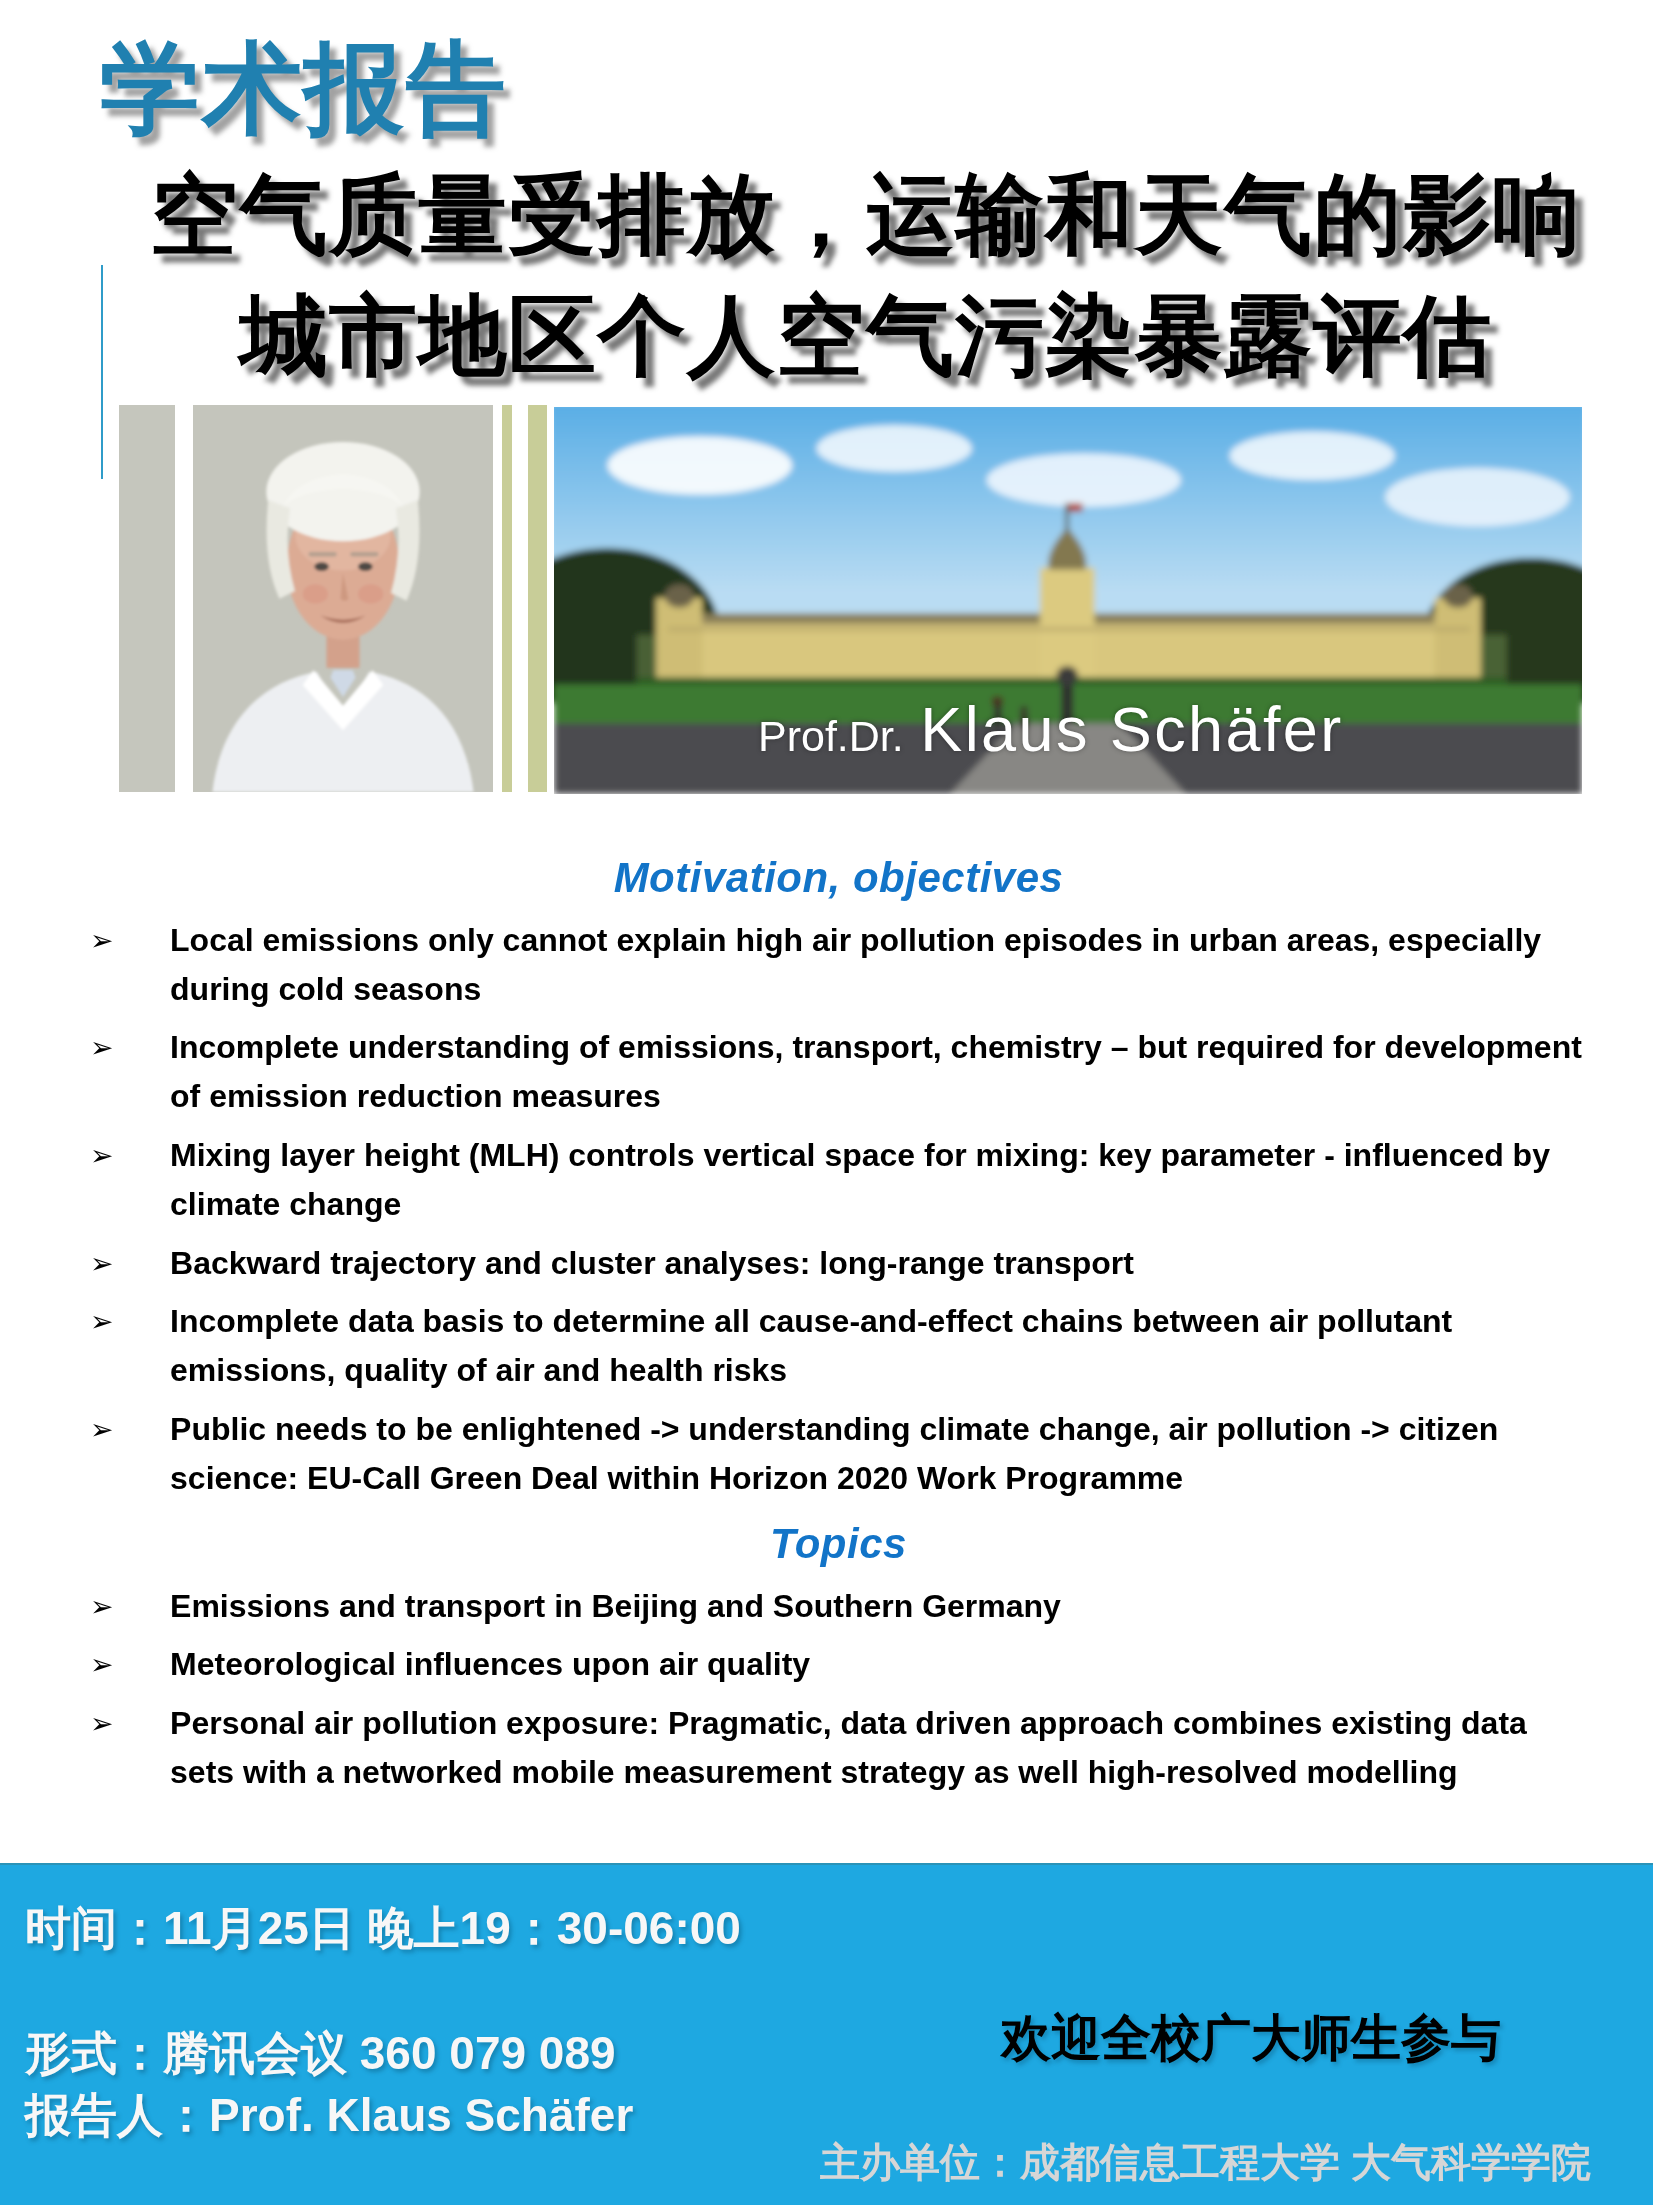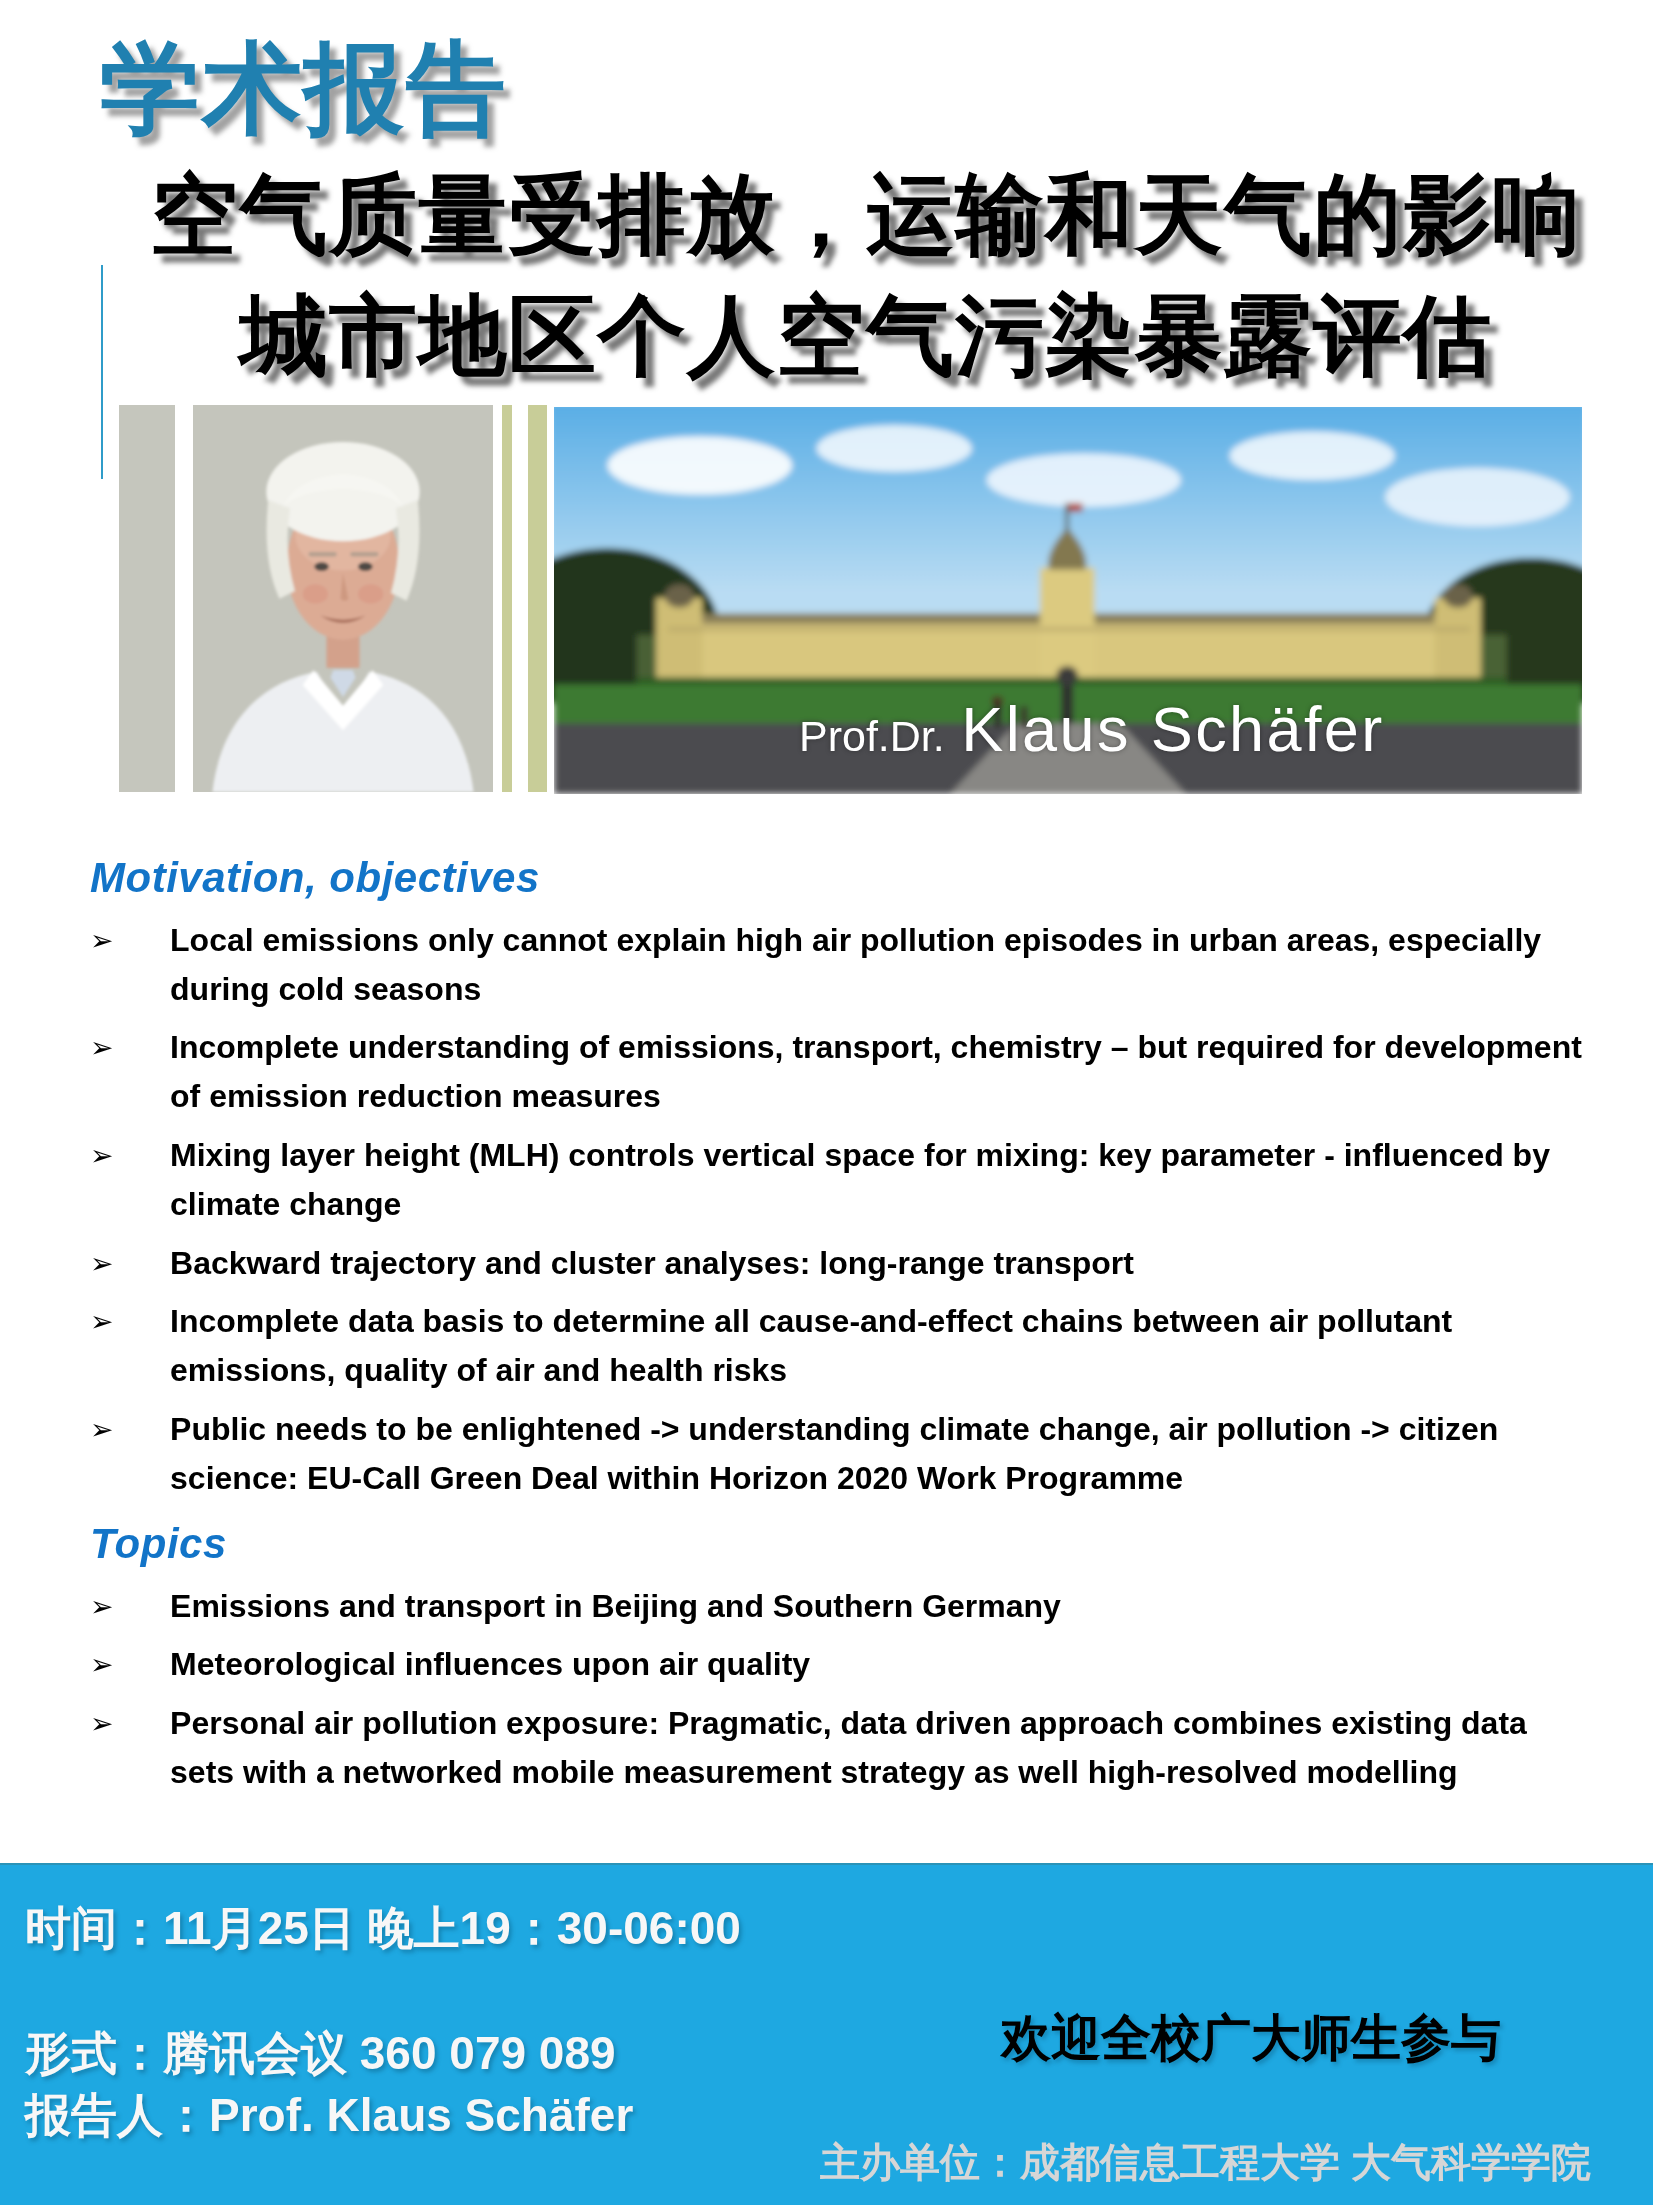--- a/index.html
+++ b/index.html
@@ -23,28 +23,28 @@
   
   .banner{position:absolute;left:0;top:405px;width:1654px;height:387px;}
   .graybar{position:absolute;left:119px;top:0;width:56px;height:100%;background:#c5c6bd;}
   .portrait{position:absolute;left:193px;top:0;width:300px;height:100%;}
   .stripe{position:absolute;top:0;height:100%;background:#c8cd98;}
   .s1{left:502px;width:10.2px;}
   .s2{left:528px;width:19.4px;}
   .palace{position:absolute;left:554px;top:1.9px;width:1028px;height:387px;}
   .banner svg{display:block;width:100%;height:100%;}
   .caption{position:absolute;left:204px;top:286px;display:flex;align-items:baseline;gap:16.5px;
-           color:#ffffff;white-space:nowrap;text-shadow:0 0 5.8px rgba(0,0,0,.35);margin-left:41px;}
+           color:#ffffff;white-space:nowrap;text-shadow:0 0 5.8px rgba(0,0,0,.35);}
   .cap-prefix{font-size:43px;}
   .cap-name{font-size:63px;letter-spacing:2.4px;}
 
   
   .content{position:absolute;left:90px;top:854px;width:1497px;}
   .sec-h{margin:0 0 13.6px 0;font-size:42px;font-style:italic;font-weight:bold;
-         color:#1274C8;letter-spacing:0.5px;}
+         color:#1274C8;letter-spacing:0.5px;text-align:center;}
   .sec-h.topics{margin-top:17px;}
   ul.bullets{list-style:none;margin:0;padding:0;}
   .bullets li{display:flex;gap:12.6px;font-size:32px;font-weight:bold;line-height:49px;
               margin-bottom:9.7px;color:#000;}
   .mk{flex:0 0 auto;font-size:28px;line-height:49px;}
   .tx{flex:1;margin-left:44px;}
 
   
   .footer{position:absolute;left:0;top:1863px;width:1654px;height:342px;background:#1EA8E1;
           border-top:2.9px solid #2a93b8;box-sizing:border-box;font-weight:bold;}

